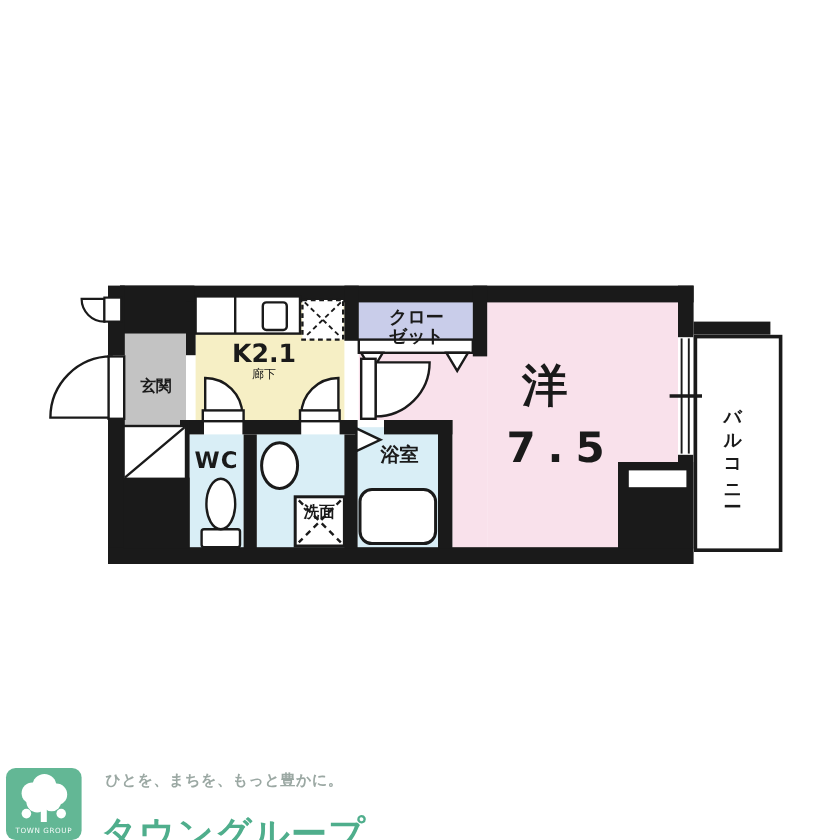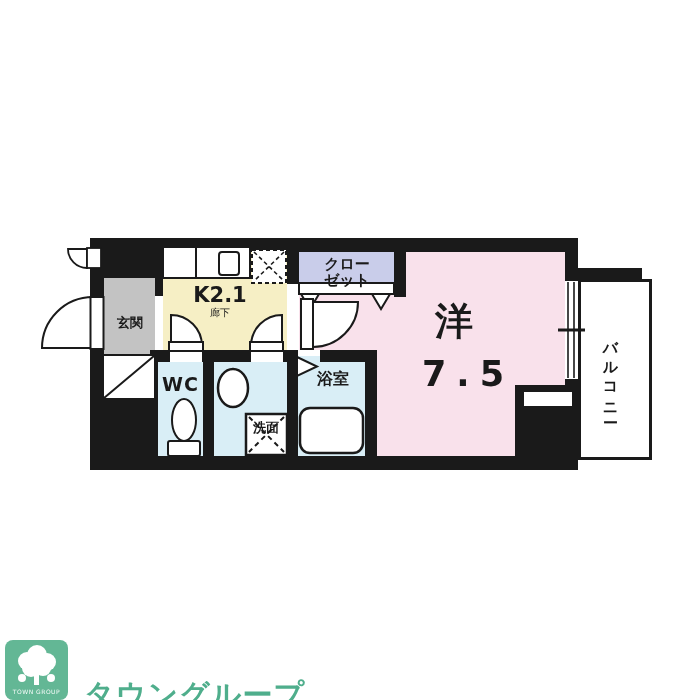--- a/index.html
+++ b/index.html
@@ -175,15 +175,16 @@
         <circle cx="42" cy="22" r="9"></circle>
         <circle cx="26" cy="28" r="9"></circle>
         <circle cx="38" cy="28" r="8"></circle>
         <rect x="29" y="28" width="5" height="17"></rect>
         <circle cx="17" cy="38" r="4"></circle>
         <circle cx="46" cy="38" r="4"></circle>
       </g>
       <text x="31.5" y="54" text-anchor="middle" font-size="6" letter-spacing="0.5" fill="#fff" stroke="none" opacity="0.95">TOWN GROUP</text>
     </svg>
   </div>
+  <div class="tagline">ひとを、まちを、もっと豊かに。</div>
   <div class="brand">タウングループ</div>
 
 </div>
 
 </body></html>

